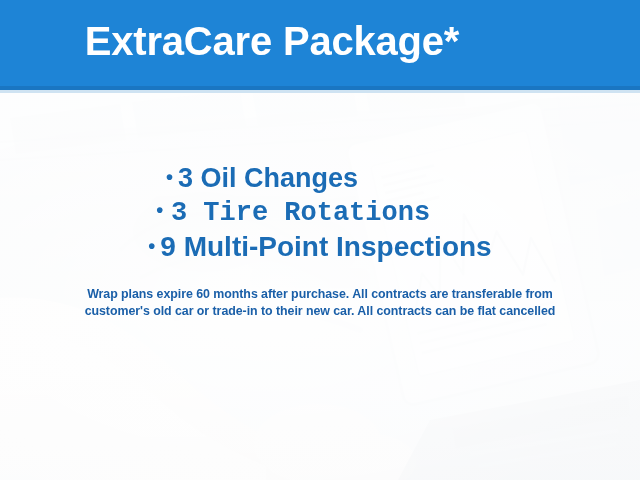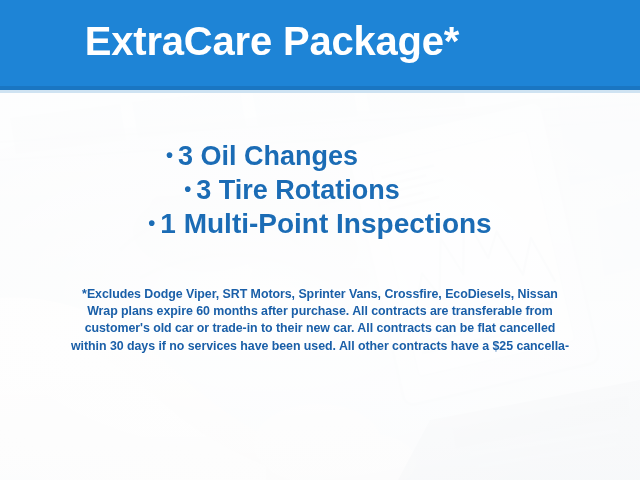--- a/index.html
+++ b/index.html
@@ -113,22 +113,22 @@
     line-height: 33px;
     white-space: nowrap;
     text-shadow: 0 1px 2px rgba(255,255,255,0.85);
   }
   .benefit-line .dot {
     color: #1b6cb5;
     font-size: 20px;
     vertical-align: 3px;
     padding-right: 5px;
   }
-  .benefit-line.l1 { padding-right: 116px; }
-  .benefit-line.l2 { padding-right: 56px; }
+  .benefit-line.l1 { padding-right: 116px; margin-top: 22px; }
+  .benefit-line.l2 { padding-right: 56px; font-family: Liberation Mono, monospace; }
   .benefit-line.l3 { padding-right: 0px; font-size: 28px; }
 
   
   .disclaimer {
     position: absolute;
     left: 22px;
     top: 286px;
     width: 596px;
     z-index: 4;
     text-align: center;
@@ -257,24 +257,22 @@
   <div class="header-bar-shade"></div>
   <div class="header-bar-edge"></div>
   <div class="header-title">ExtraCare Package*</div>
 
   <div class="benefits">
 
     <span class="benefit-line l1"><span class="dot">•</span><span>3 Oil Changes</span></span>
 
     <span class="benefit-line l2"><span class="dot">•</span><span>3 Tire Rotations</span></span>
 
-    <span class="benefit-line l3"><span class="dot">•</span><span>1 Multi-Point Inspections</span></span>
+    <span class="benefit-line l3"><span class="dot">•</span><span>9 Multi-Point Inspections</span></span>
 
   </div>
 
   <div class="disclaimer">
-    <span class="dline">*Excludes Dodge Viper, SRT Motors, Sprinter Vans, Crossfire, EcoDiesels, Nissan</span>
     <span class="dline">Wrap plans expire 60 months after purchase. All contracts are transferable from</span>
     <span class="dline">customer's old car or trade-in to their new car. All contracts can be flat cancelled</span>
-    <span class="dline">within 30 days if no services have been used. All other contracts have a $25 cancella-</span>
   </div>
 
 </div>
 
 </body></html>

